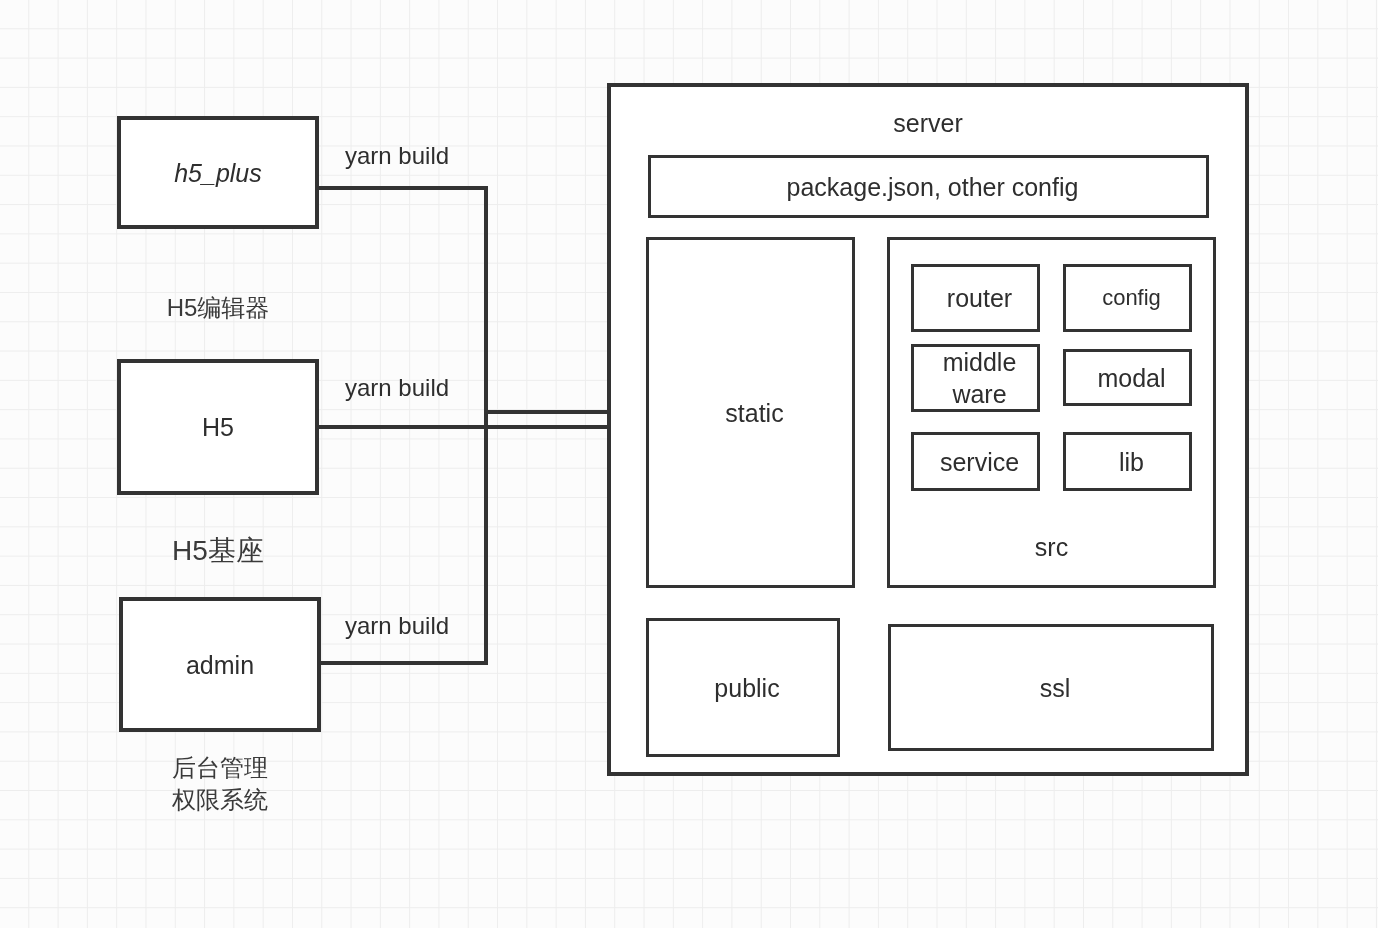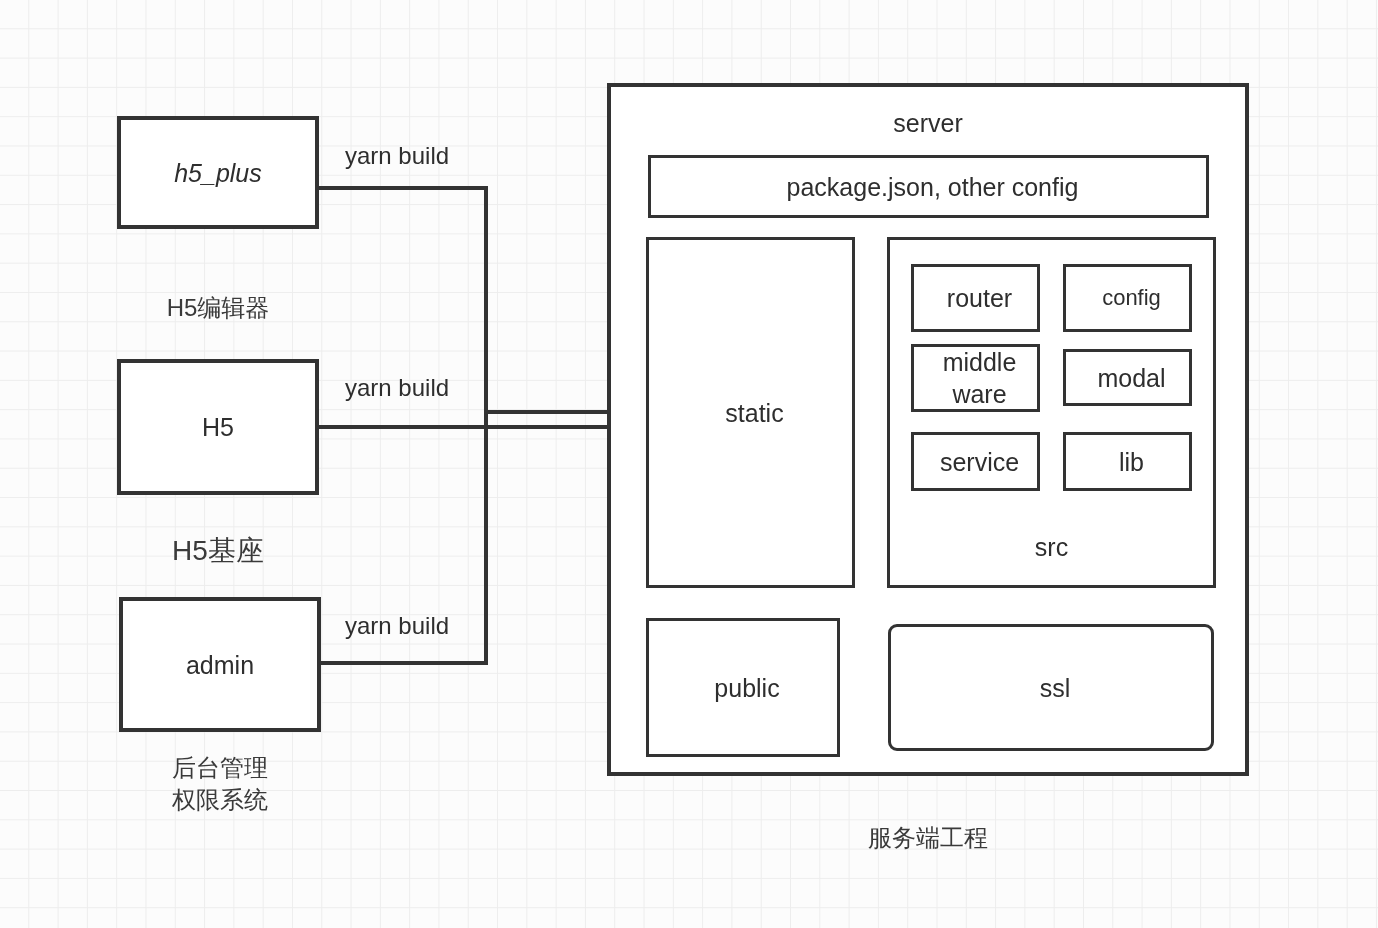--- a/index.html
+++ b/index.html
@@ -145,19 +145,18 @@
     <span>service</span>
   </div>
   <div class="box thin" style="left:1063px; top:432px; width:129px; height:59px; font-size:25px;">
     <span>lib</span>
   </div>
 
   <div class="box thin" style="left:646px; top:618px; width:194px; height:139px; font-size:25px;">
     <span>public</span>
   </div>
 
-  <div class="box thin" style="left:888px; top:624px; width:326px; height:127px; font-size:25px;border-radius:9px;">
+  <div class="box thin" style="left:888px; top:624px; width:326px; height:127px; font-size:25px;">
     <span>ssl</span>
   </div>
 
-  <div class="caption" style="left:607px; top:822px; width:642px; font-size:24px;">服务端工程</div>
 
 </div>
 
 </body></html>

